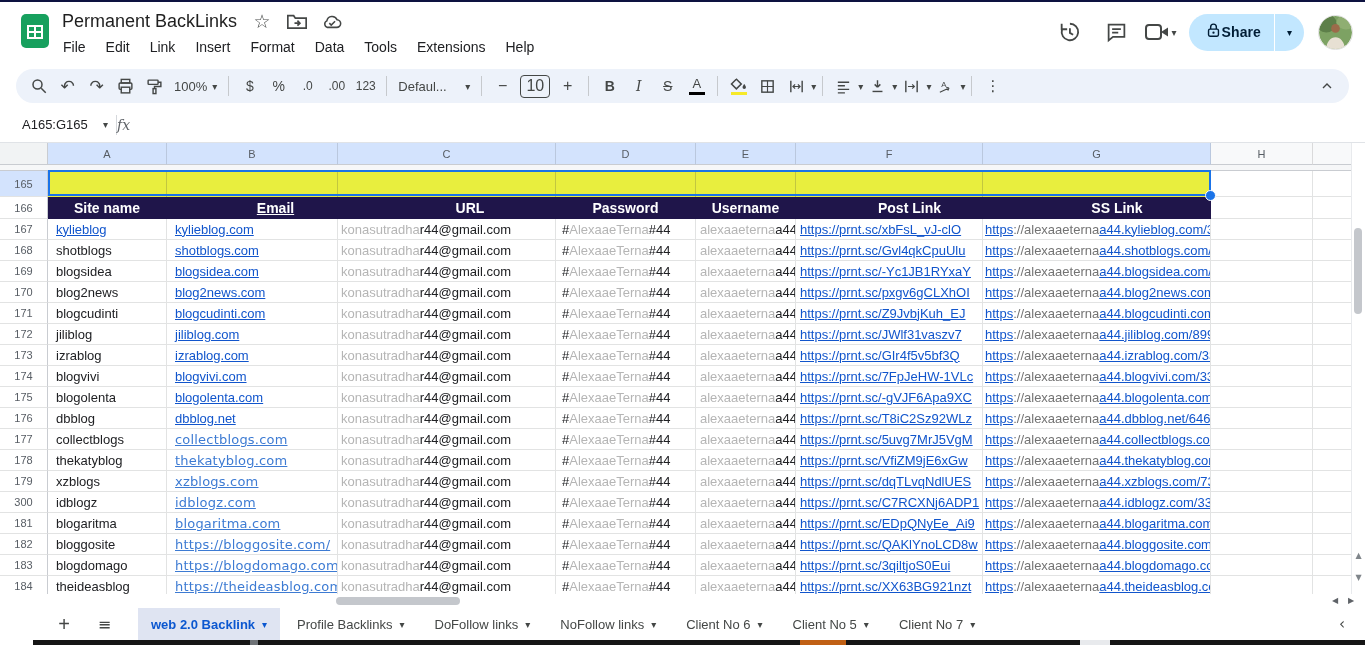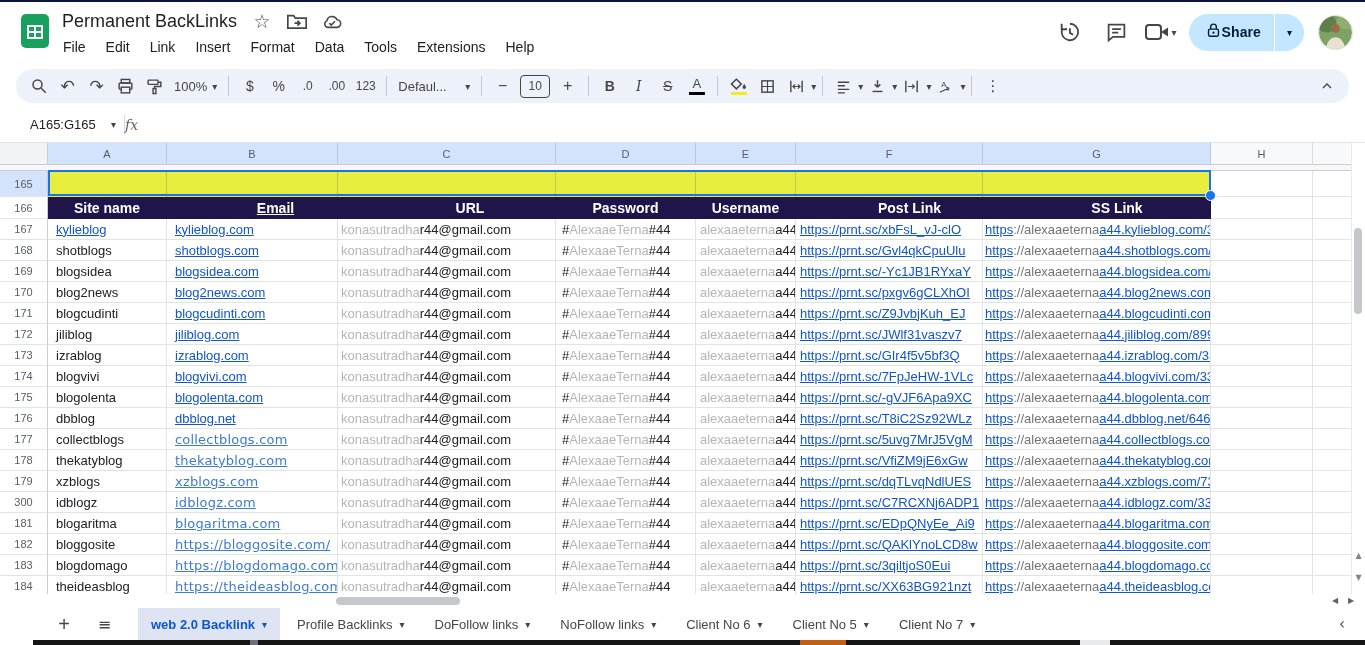--- a/index.html
+++ b/index.html
@@ -27,33 +27,33 @@
   .avatar{width:33px;height:33px;border-radius:50%;overflow:hidden;margin-left:6px;border:1px solid #e0e0e0}
   
   .toolbar{position:absolute;left:16px;top:69px;width:1333px;height:34px;background:#edf2fa;border-radius:17px;
            display:flex;align-items:center;padding:0 8px;box-sizing:border-box}
   .tbtn{min-width:25px;height:26px;border-radius:4px;display:flex;align-items:center;justify-content:center;
         color:#444746;font-size:14px;margin:0 2px;white-space:nowrap}
   .sep{width:1px;height:20px;background:#c6c9cd;margin:0 6px}
   .zoom-sel,.font-sel{display:flex;align-items:center;gap:5px;font-size:13px;color:#444746;padding:0 5px}
   .font-sel{width:72px;justify-content:space-between}
   .size-box{width:28px;height:21px;border:1px solid #444746;border-radius:4px;display:flex;align-items:center;
-            justify-content:center;font-size:12px;color:#444746;margin:16px 3px}
+            justify-content:center;font-size:16px;color:#444746;margin:16px 3px}
   .stack{display:flex;flex-direction:column;align-items:center;line-height:1}
   .bar{width:16px;height:3px;margin-top:2px}
   .b-black{background:#000}
   .b-yellow{background:#f6e928}
   .bold-b{font-weight:700;font-size:14px}
   .italic-i{font-style:italic;font-family:"DejaVu Serif",serif;font-size:14px}
   .strike-s{text-decoration:line-through;font-size:14px}
   .spacer{flex:1}
   
   .formula-bar{position:absolute;left:0;top:107px;width:1365px;height:35px;border-bottom:1px solid #e0e3e7;
                display:flex;align-items:center;background:#fff}
-  .name-box{margin-left:30px;width:86px;display:flex;align-items:center;justify-content:space-between;
+  .name-box{margin-left:22px;width:86px;display:flex;align-items:center;justify-content:space-between;
             font-size:13px;color:#202124}
   .fsep{width:1px;height:20px;background:#d5d8dc;margin-left:8px}
   .fx{margin-left:0;font-style:italic;font-family:"DejaVu Serif",serif;font-size:14px;color:#5f6368}
   
   .grid{position:absolute;left:0;top:143px;width:1352px;height:451px;overflow:hidden;background:#fff}
   .row{display:flex}
   .w-rn{width:48px}.w0{width:119px}.w1{width:171px}.w2{width:218px}.w3{width:140px}
   .w4{width:100px}.w5{width:187px}.w6{width:228px}.w7{width:102px}.w8{width:39px}
   .colhdr-row{height:22px}
   .corner{box-sizing:border-box;background:#f1f3f4;border-right:1px solid #c9ccd1;border-bottom:1px solid #c9ccd1}

